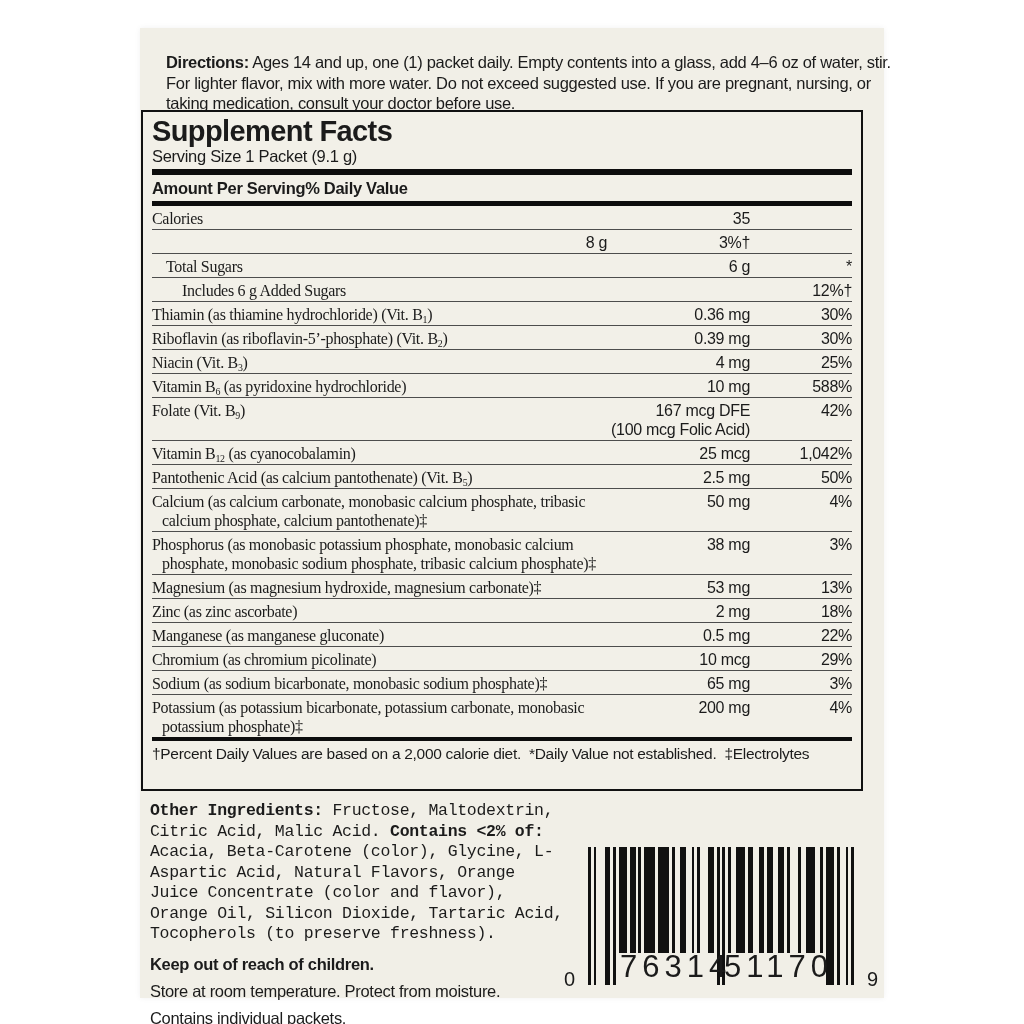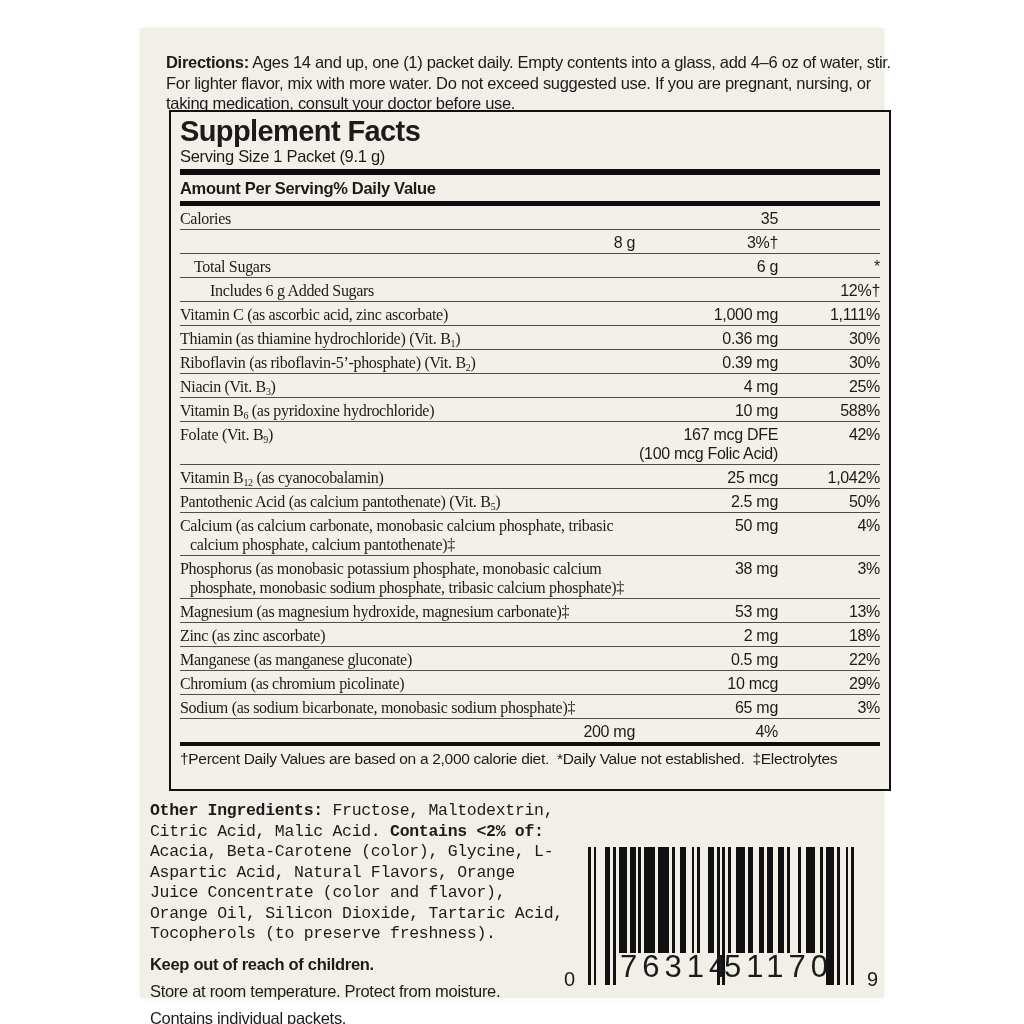--- a/index.html
+++ b/index.html
@@ -5,21 +5,21 @@
   html,body{margin:0;padding:0;background:#ffffff;width:1024px;height:1024px;
     font-family:"Liberation Sans","DejaVu Sans",sans-serif;color:#1b1b1b;}
   .page{position:relative;width:1024px;height:1024px;background:#ffffff;overflow:hidden;}
   .label{position:absolute;left:140px;top:28px;width:744px;height:970px;background:#f1efe7;
     box-shadow:0 0 6px rgba(0,0,0,0.06);}
   
   .directions{position:absolute;left:10px;top:8px;width:728px;font-size:16.5px;line-height:20.5px;
     letter-spacing:-0.3px;margin:16px;}
   .directions b{letter-spacing:-0.3px;}
   
-  .facts-box{position:absolute;left:29px;top:82px;width:722px;height:681px;box-sizing:border-box;
+  .facts-box{position:absolute;left:1px;top:82px;width:722px;height:681px;box-sizing:border-box;
     border:2.5px solid #111;padding:2px 9px 0 9px;background:#f2f0e8;}
   .sf-title{margin:1px 0 0 0;font-size:29px;font-weight:bold;letter-spacing:-0.6px;line-height:32px;}
   .sf-serving{font-size:16.5px;line-height:19px;letter-spacing:-0.3px;}
   .bar{background:#0d0d0d;}
   .bar-6{height:6px;margin-top:3px;}
   .bar-5{height:5px;}
   .bar-4{height:4px;}
   .sf-colhead{display:flex;justify-content:flex-start;align-items:flex-end;
     font-weight:bold;font-size:16.5px;letter-spacing:-0.3px;padding:4px 0 3px 0;}
   .sf-row{display:grid;grid-template-columns:455px 143px 1fr;align-items:baseline;
@@ -93,27 +93,20 @@
   </div>
 
   <div class="sf-row">
     <div class="cell-name ind2">Includes 6 g Added Sugars</div>
     <div class="cell-amt">
               <div></div>
             </div>
     <div class="cell-dv">12%†</div>
   </div>
 
-  <div class="sf-row">
-    <div class="cell-name">Vitamin C (as ascorbic acid, zinc ascorbate)</div>
-    <div class="cell-amt">
-              <div>1,000 mg</div>
-            </div>
-    <div class="cell-dv">1,111%</div>
-  </div>
 
   <div class="sf-row">
     <div class="cell-name">Thiamin (as thiamine hydrochloride) (Vit. B<sub>1</sub>)</div>
     <div class="cell-amt">
               <div>0.36 mg</div>
             </div>
     <div class="cell-dv">30%</div>
   </div>
 
   <div class="sf-row">
@@ -215,20 +208,21 @@
 
   <div class="sf-row">
     <div class="cell-name">Sodium (as sodium bicarbonate, monobasic sodium phosphate)‡</div>
     <div class="cell-amt">
               <div>65 mg</div>
             </div>
     <div class="cell-dv">3%</div>
   </div>
 
   <div class="sf-row">
+    <div class="cell-name">Potassium (as potassium bicarbonate, potassium carbonate, monobasic potassium phosphate)‡</div>
     <div class="cell-amt">
               <div>200 mg</div>
             </div>
     <div class="cell-dv">4%</div>
   </div>
 </div>
       <div class="bar bar-4"></div>
       <div class="sf-footnote">†Percent Daily Values are based on a 2,000 calorie diet.  *Daily Value not established.  ‡Electrolytes</div>
     </div>
 

